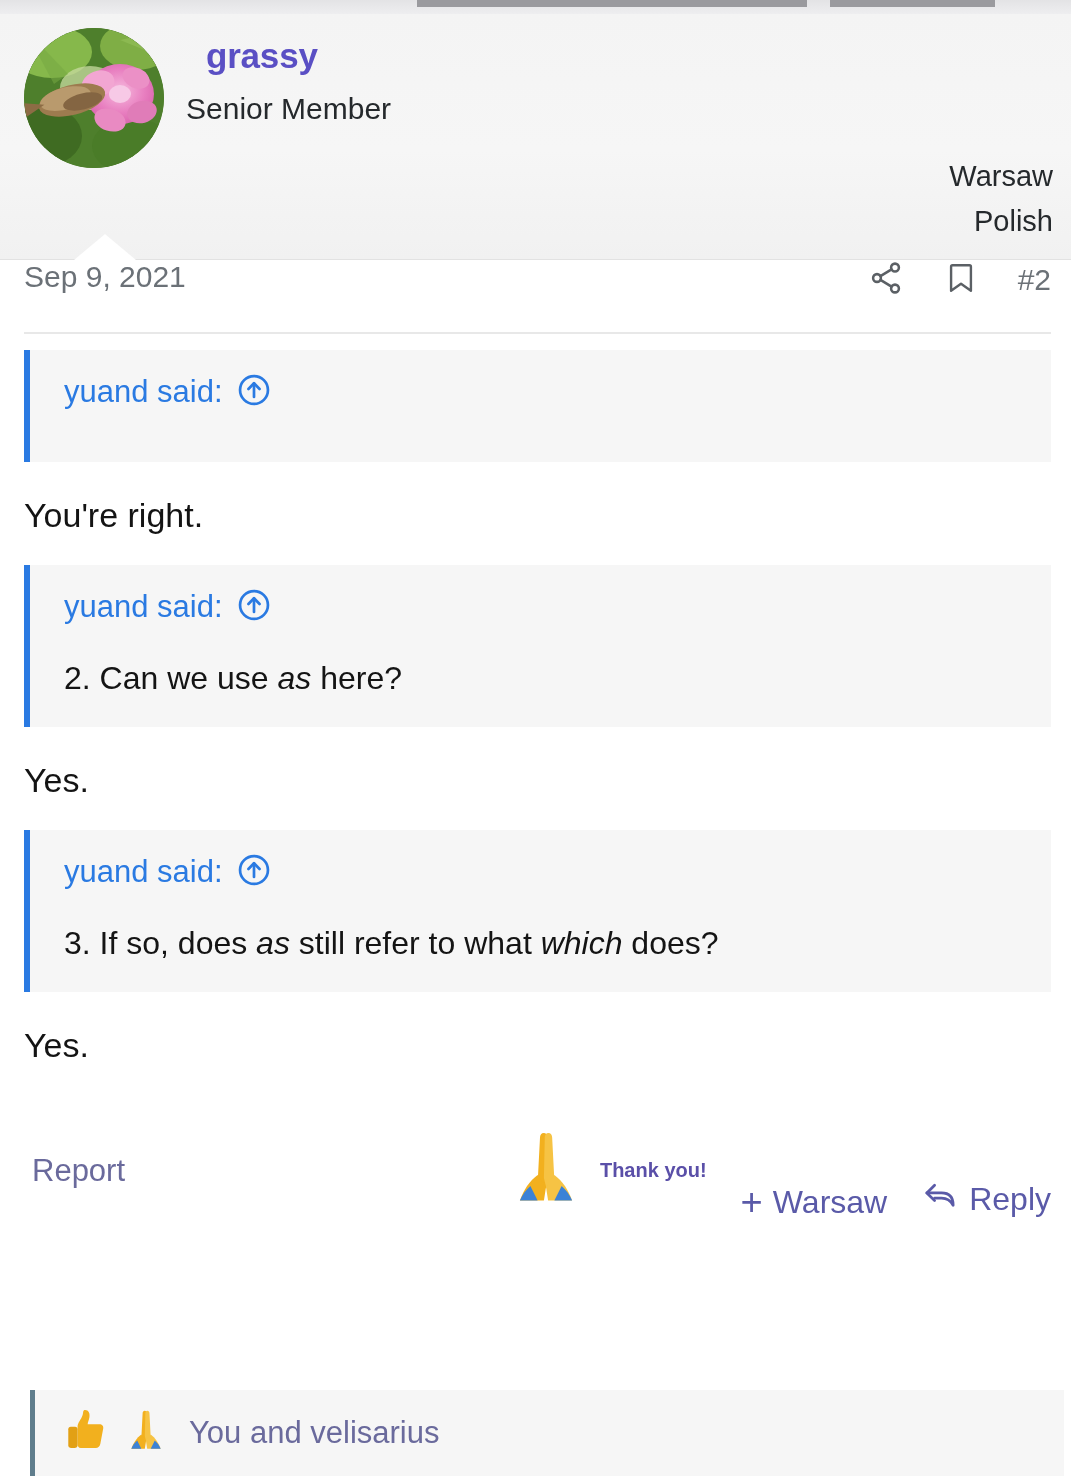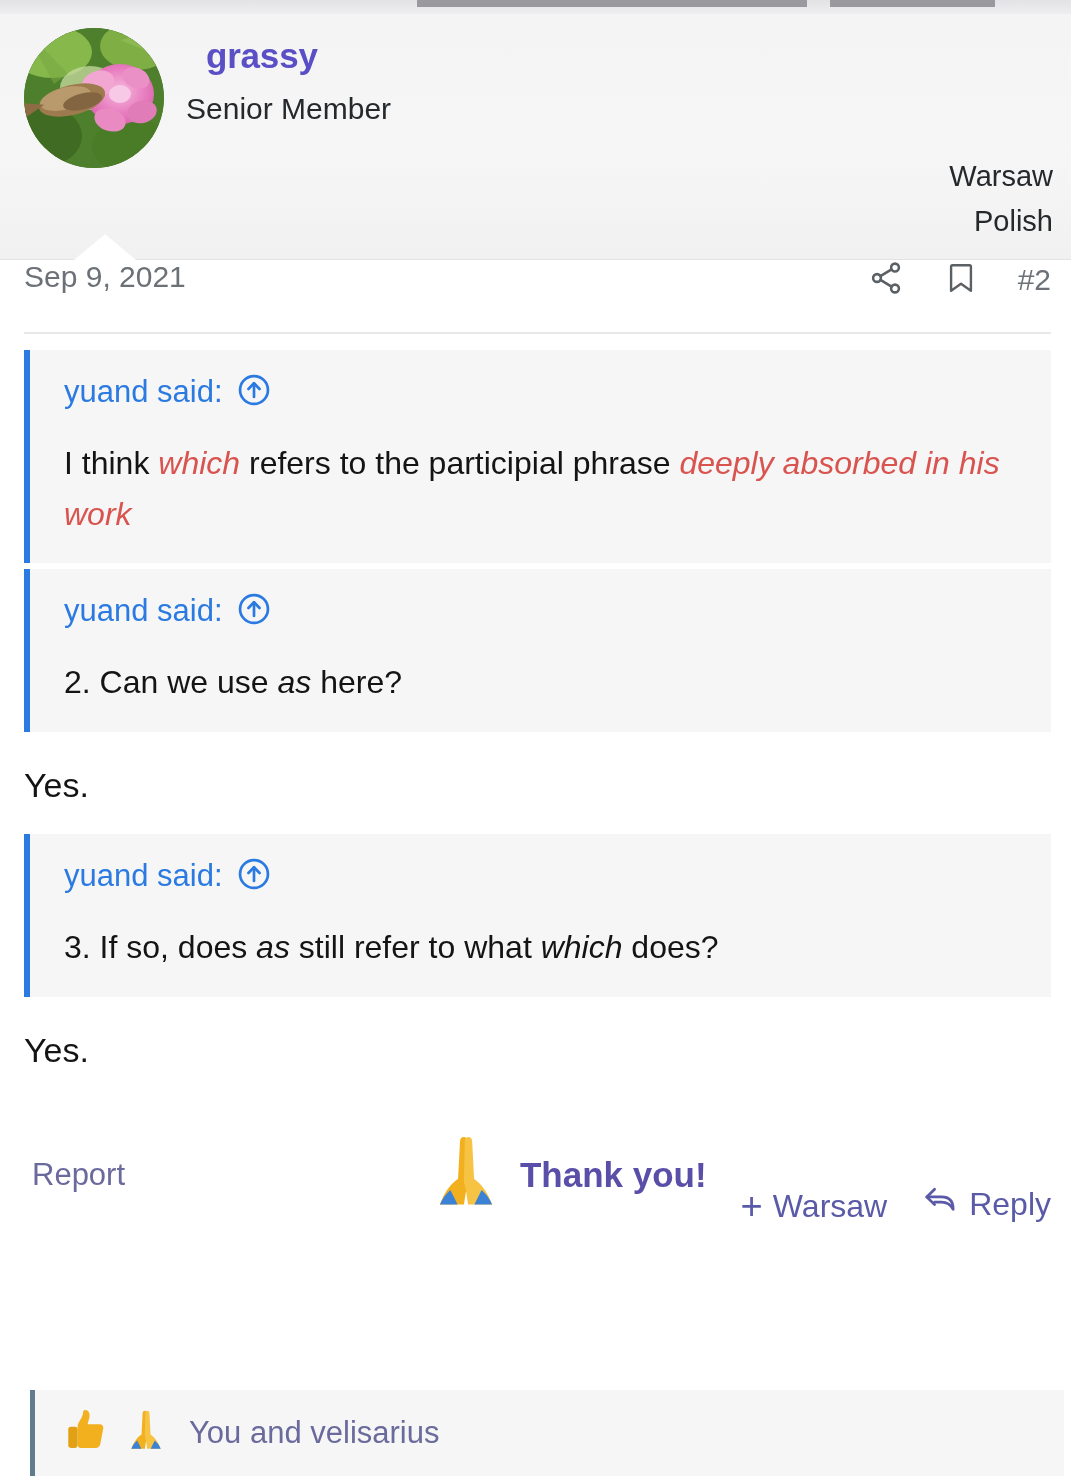--- a/index.html
+++ b/index.html
@@ -190,21 +190,21 @@
     display: flex;
     align-items: flex-end;
     gap: 34px;
   }
   .thanks-btn {
     display: flex;
     align-items: center;
     gap: 6px;
   }
   .thanks-label {
-    font-size: 35px;
+    font-size: 20px;
     font-weight: bold;
     color: #5a4fa8;
   }
   .quote-btn, .reply-btn {
     display: flex;
     align-items: center;
     gap: 10px;
     font-size: 32px;
     color: #5a5aa8;
   }
@@ -329,25 +329,23 @@
     <div class="quote-head">
       <span class="quote-author">yuand said:</span>
       <span class="quote-jump">
         <svg width="36" height="36" viewBox="0 0 24 24" fill="none" stroke="#2a7ae2" stroke-width="1.8" stroke-linecap="round" stroke-linejoin="round">
           <circle cx="12" cy="12" r="9.3"></circle>
             <line x1="12" y1="16.6" x2="12" y2="7.6"></line>
             <polyline points="8.3,11.3 12,7.5 15.7,11.3"></polyline>
         </svg>
       </span>
     </div>
-    <div class="quote-text">
-      <span>I think </span><span class="em-red">which</span><span> refers to the participial phrase </span><span class="em-red">deeply absorbed in his work</span>
-    </div>
-  </div>
-
+  </div>
+
+  <div class="reply-line">You're right.</div>
 
   <div class="quote">
     <div class="quote-head">
       <span class="quote-author">yuand said:</span>
       <span class="quote-jump">
         <svg width="36" height="36" viewBox="0 0 24 24" fill="none" stroke="#2a7ae2" stroke-width="1.8" stroke-linecap="round" stroke-linejoin="round">
           <circle cx="12" cy="12" r="9.3"></circle>
             <line x1="12" y1="16.6" x2="12" y2="7.6"></line>
             <polyline points="8.3,11.3 12,7.5 15.7,11.3"></polyline>
         </svg>

